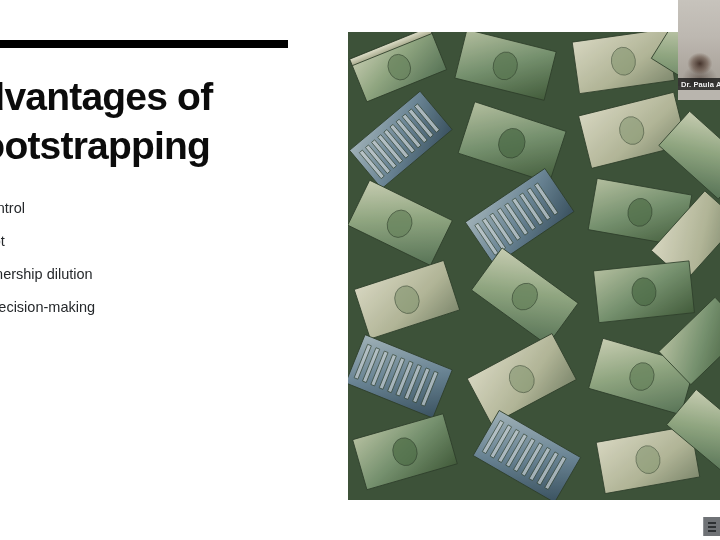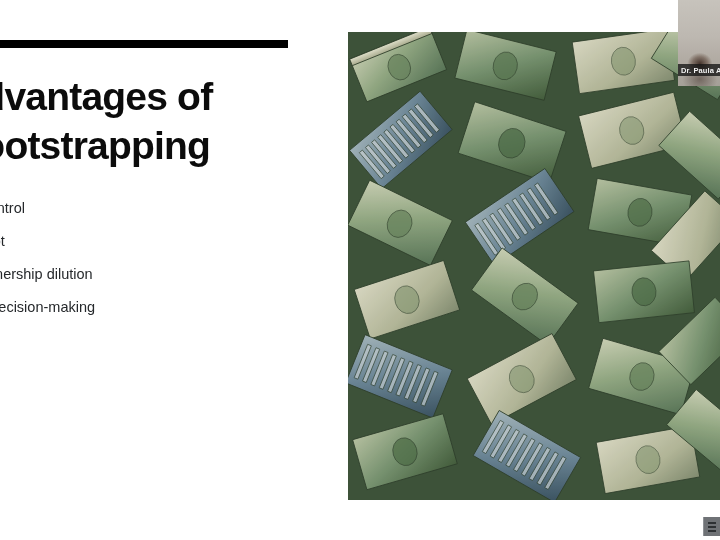--- a/index.html
+++ b/index.html
@@ -80,21 +80,21 @@
     width: 372px; height: 468px;
     display: block;
   }
 
   
   .video-tile {
     position: absolute;
     left: 678px;
     top: 0px;
     width: 42px;
-    height: 86px;
+    height: 100px;
     overflow: hidden;
     background: #b9b5ae;
   }
   .video-bg {
     position: absolute;
     left: 0; top: 0;
     width: 42px; height: 86px;
     background:
       radial-gradient(ellipse 16px 14px at 52% 74%, rgba(60,42,34,0.92) 0%, rgba(92,70,58,0.55) 48%, rgba(150,140,132,0.0) 78%),
       radial-gradient(ellipse 22px 18px at 52% 92%, rgba(70,55,48,0.55) 0%, rgba(150,140,132,0.0) 80%),

